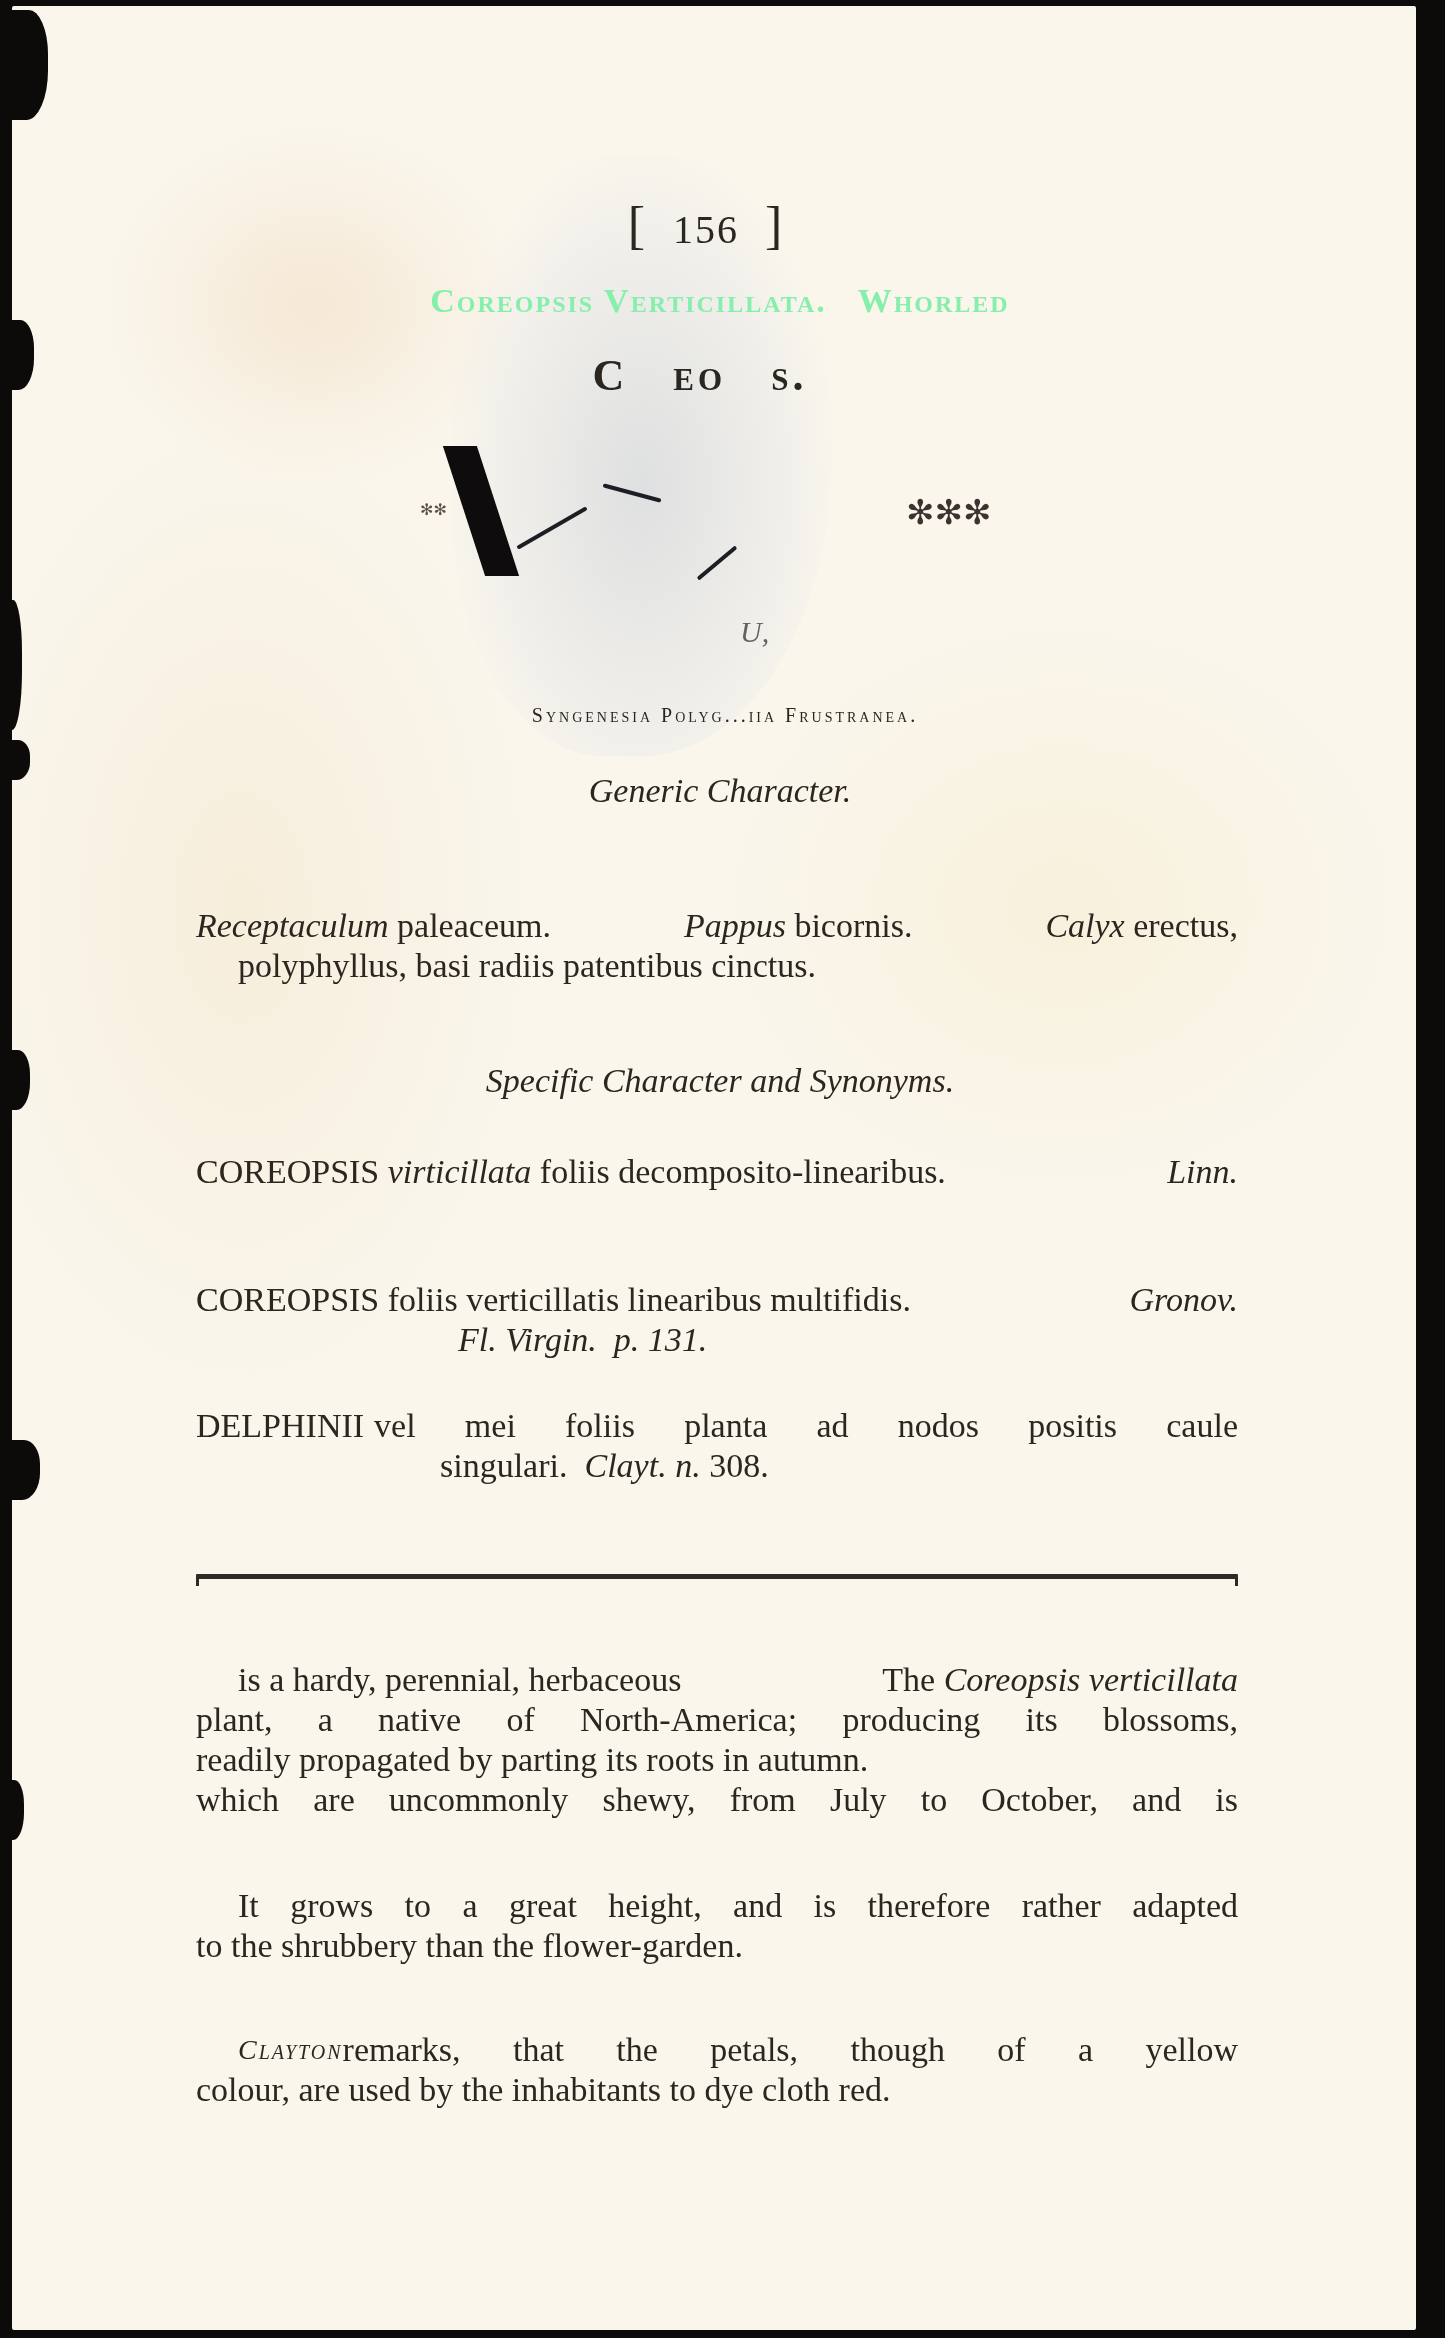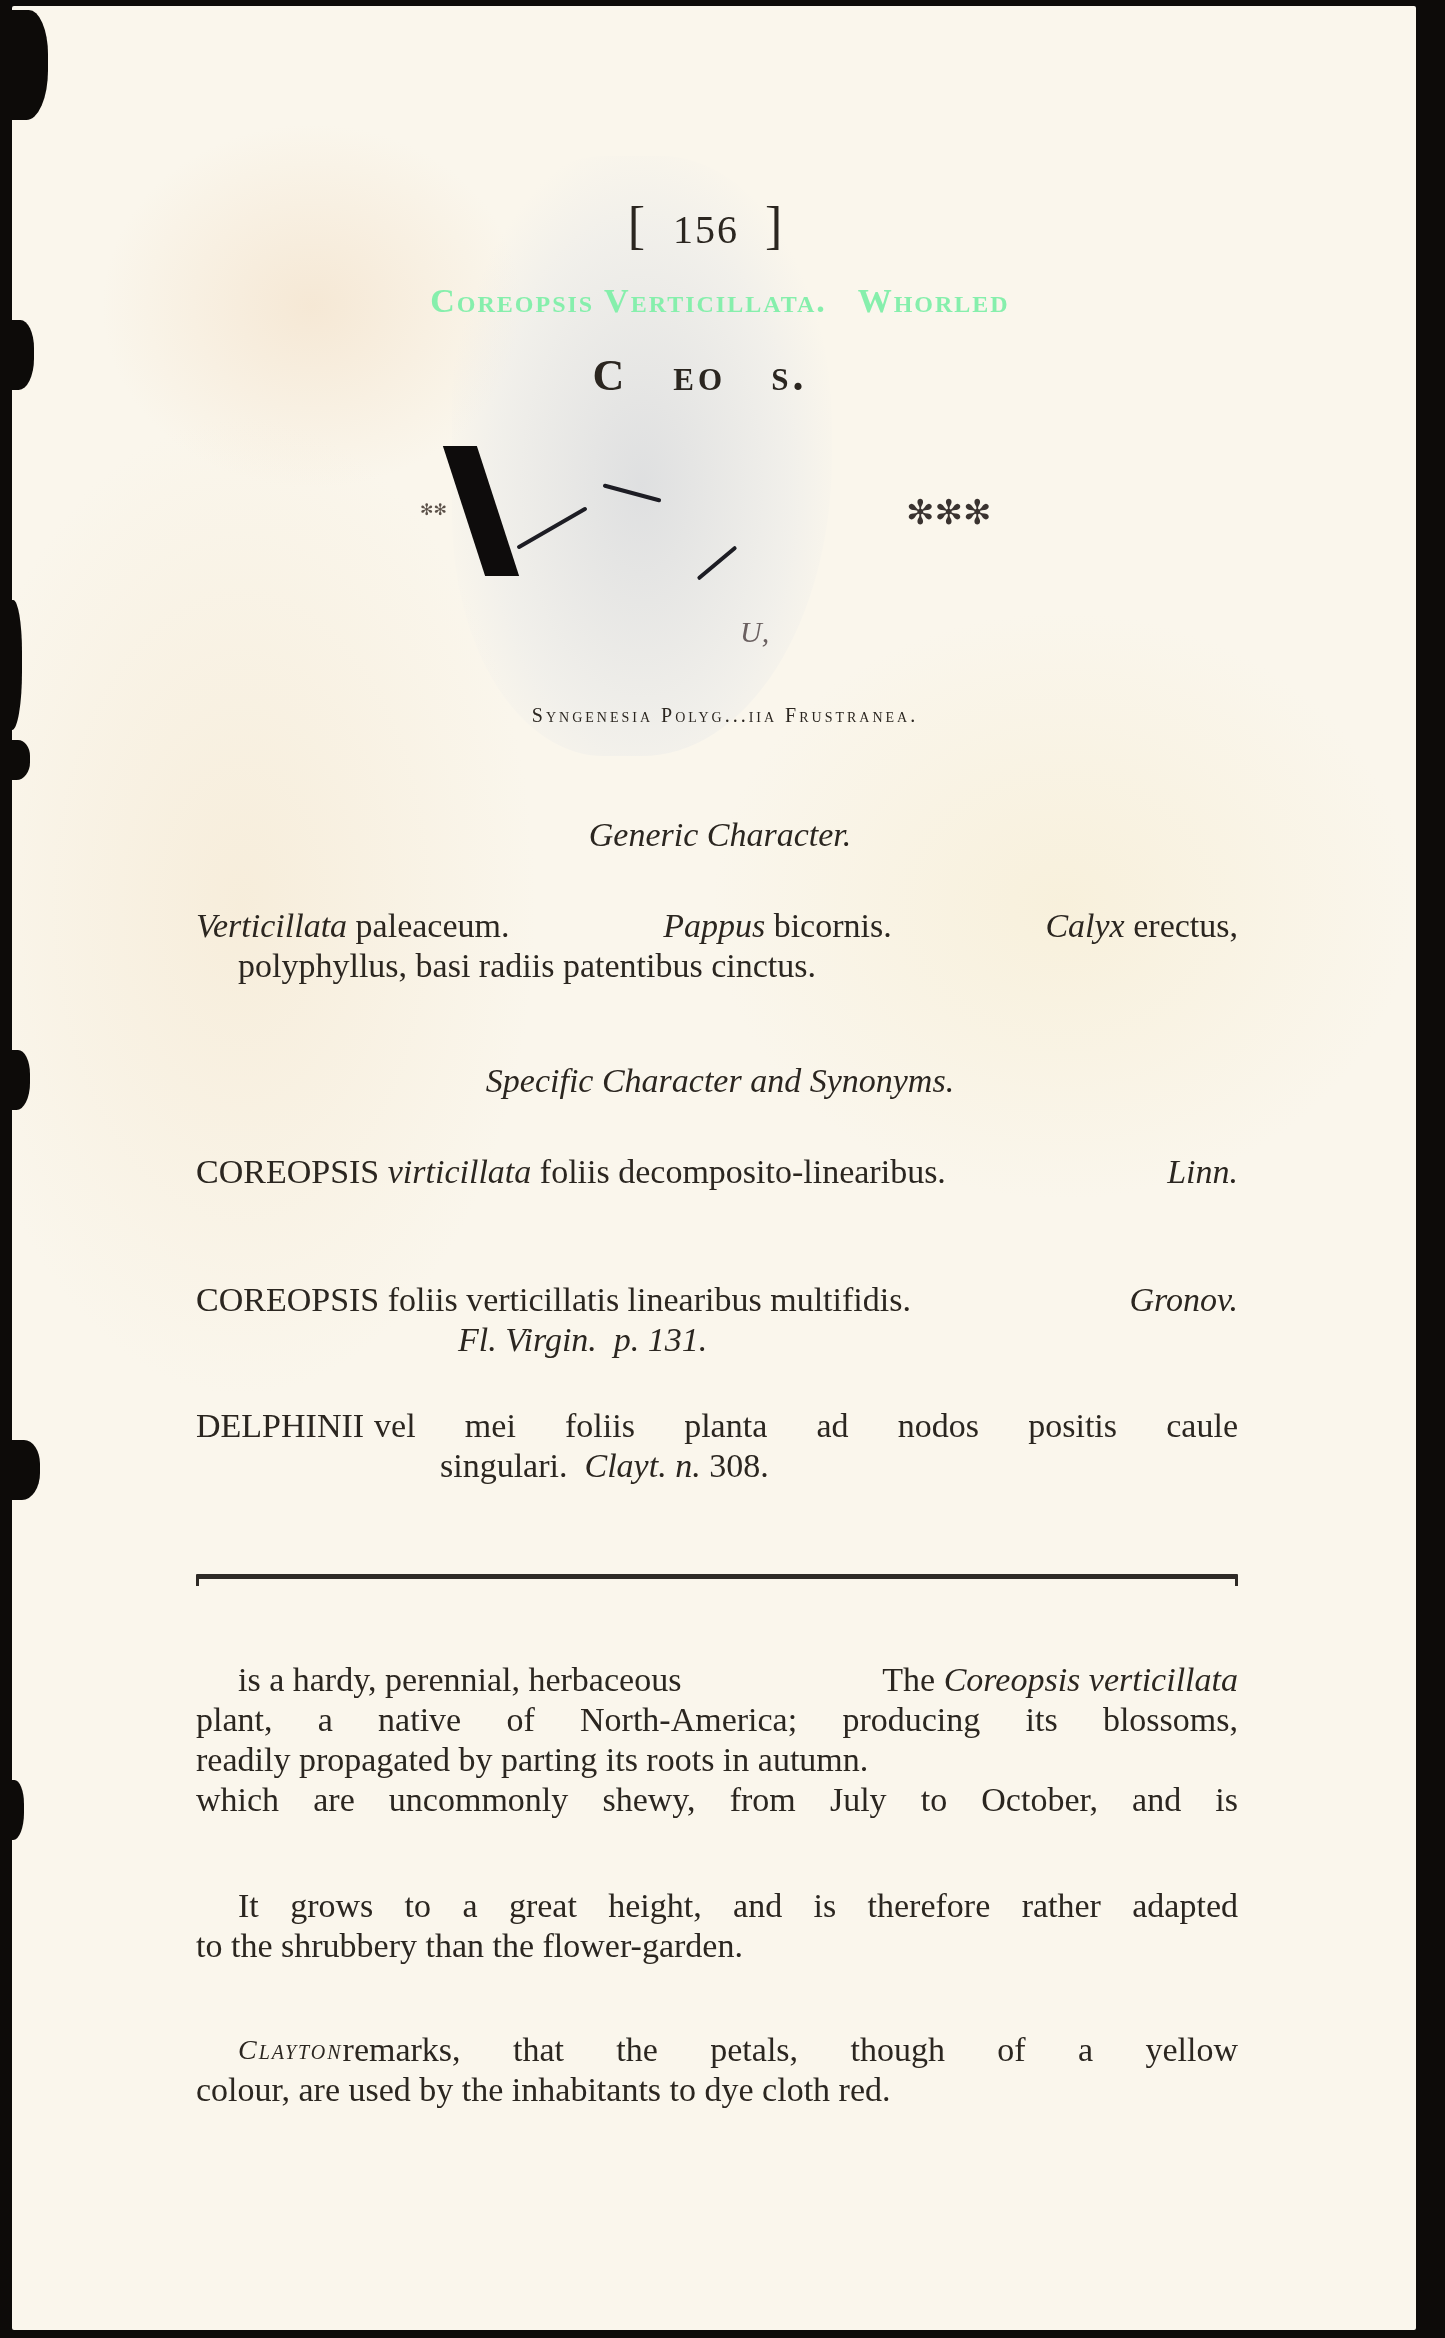--- a/index.html
+++ b/index.html
@@ -33,21 +33,21 @@
     .abs { position: absolute; white-space: nowrap; }
     .pagenum { top: 196px; left: 596px; width: 220px; text-align: center; font-size: 52px; letter-spacing: 2px; }
     .pagenum .num { font-size: 40px; margin: 0 26px; }
     .title1 { top: 282px; left: 240px; width: 960px; text-align: center; font-size: 34px; font-variant: small-caps; letter-spacing: 2px; font-weight: bold; color: #86efac; }
     .title2 { top: 350px; left: 540px; width: 320px; text-align: center; font-size: 44px; font-variant: small-caps; letter-spacing: 4px; font-weight: bold; }
     .ornament { top: 492px; left: 906px; font-size: 34px; color: #3a3330; letter-spacing: 0px; }
     .ornament-left { top: 500px; left: 420px; font-size: 16px; color: #5a5048; }
     .frag { top: 615px; left: 740px; font-size: 30px; color: #6a6060; font-style: italic; }
     .classline { top: 704px; left: 345px; width: 760px; text-align: center; font-size: 20px; font-variant: small-caps; letter-spacing: 3px; }
     .heading-it { font-style: italic; font-size: 34px; text-align: center; }
-    .generic { top: 816px; left: 420px; width: 600px; }
+    .generic { top: 772px; left: 420px; width: 600px; }
     .specific { top: 1062px; left: 320px; width: 800px; }
     .body { font-size: 34px; line-height: 40px; }
     .it { font-style: italic; }
     .caps { font-variant: small-caps; letter-spacing: 2px; }
     .rule {
       position: absolute; left: 196px; top: 1574px; width: 1042px; height: 5px;
       background: #2e2a26; border-radius: 1px;
     }
     .rule::before, .rule::after { content: ""; position: absolute; top: 2px; width: 3px; height: 10px; background: #2e2a26; }
     .rule::before { left: 0; } .rule::after { right: 0; }
@@ -82,21 +82,21 @@
 <div class="abs ornament">✻✻✻</div>
 <div class="abs ornament-left">✻✻</div>
 <div class="abs frag">U,</div>
 
 <div class="abs classline">Syngenesia Polyg...iia Frustranea.</div>
 
 <div class="abs heading-it generic">Generic Character.</div>
 
 <div class="abs body" style="top:906px;left:196px;">
   <div class="justify-line">
-    <span><span class="it">Verticillata</span><span> paleaceum.</span></span>
+    <span><span class="it">Receptaculum</span><span> paleaceum.</span></span>
     <span><span class="it">Pappus</span><span> bicornis.</span></span>
     <span><span class="it">Calyx</span><span> erectus,</span></span>
   </div>
   <div style="padding-left:42px;">polyphyllus, basi radiis patentibus cinctus.</div>
 </div>
 
 <div class="abs heading-it specific">Specific Character and Synonyms.</div>
 
 <div class="abs body" style="top:1152px;left:196px;">
   <div class="justify-line">

